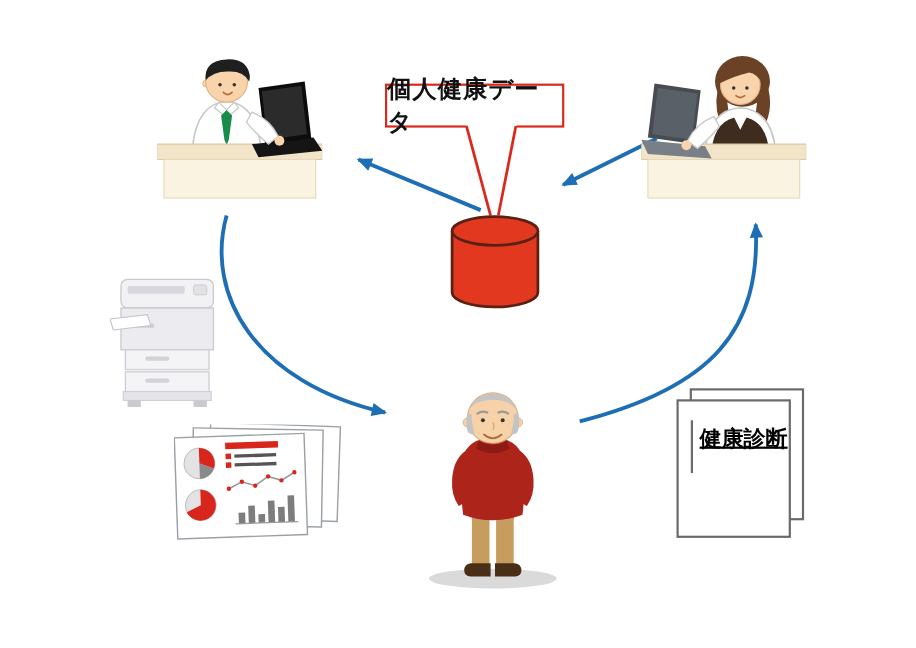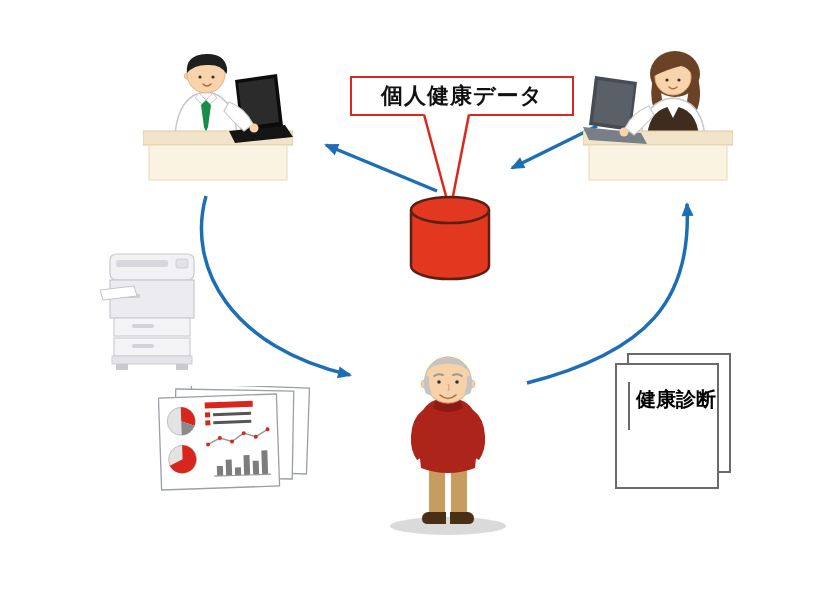--- a/index.html
+++ b/index.html
@@ -5,33 +5,33 @@
   * { margin:0; padding:0; box-sizing:border-box; }
   html,body { background:#ffffff; }
   body { font-family:"Liberation Sans","DejaVu Sans",sans-serif; }
   .canvas {
     position:relative; width:833px; height:589px;
     background:#ffffff; overflow:hidden;
   }
   .arrow-layer { position:absolute; left:0; top:0; z-index:1; pointer-events:none; }
   .fig { position:absolute; z-index:2; }
   .callout-box {
-    position:absolute; left:350px; top:76px; width:224px; height:40px;
+    position:absolute; left:350px; top:76px; width:163px; height:40px;
     border:2.5px solid #da291c; background:#ffffff;
     display:flex; align-items:center; justify-content:center;
     font-size:22px; font-weight:bold; color:#111111; letter-spacing:1px;
     z-index:3;
   }
   .funnel-layer { position:absolute; left:0; top:0; z-index:4; pointer-events:none; }
   .cyl { position:absolute; left:400px; top:186px; z-index:5; }
   .health-label {
     position:absolute; left:636px; top:386px; z-index:3;
     font-size:20px; font-weight:bold; color:#000000; line-height:27px;
   }
-  .health-label span { display:block; }
+  .health-label span { display:block;text-decoration:underline; }
 </style>
 </head>
 <body>
 
 <div class="canvas">
 
   <svg class="arrow-layer" width="833" height="589" viewBox="0 0 833 589">
     <defs>
       <marker id="ah" viewBox="0 0 16 14" markerWidth="16" markerHeight="14" refX="13" refY="7" orient="auto" markerUnits="userSpaceOnUse">
         <path d="M1,1 L15,7 L1,13 Z" fill="#1e6eb5"></path>

